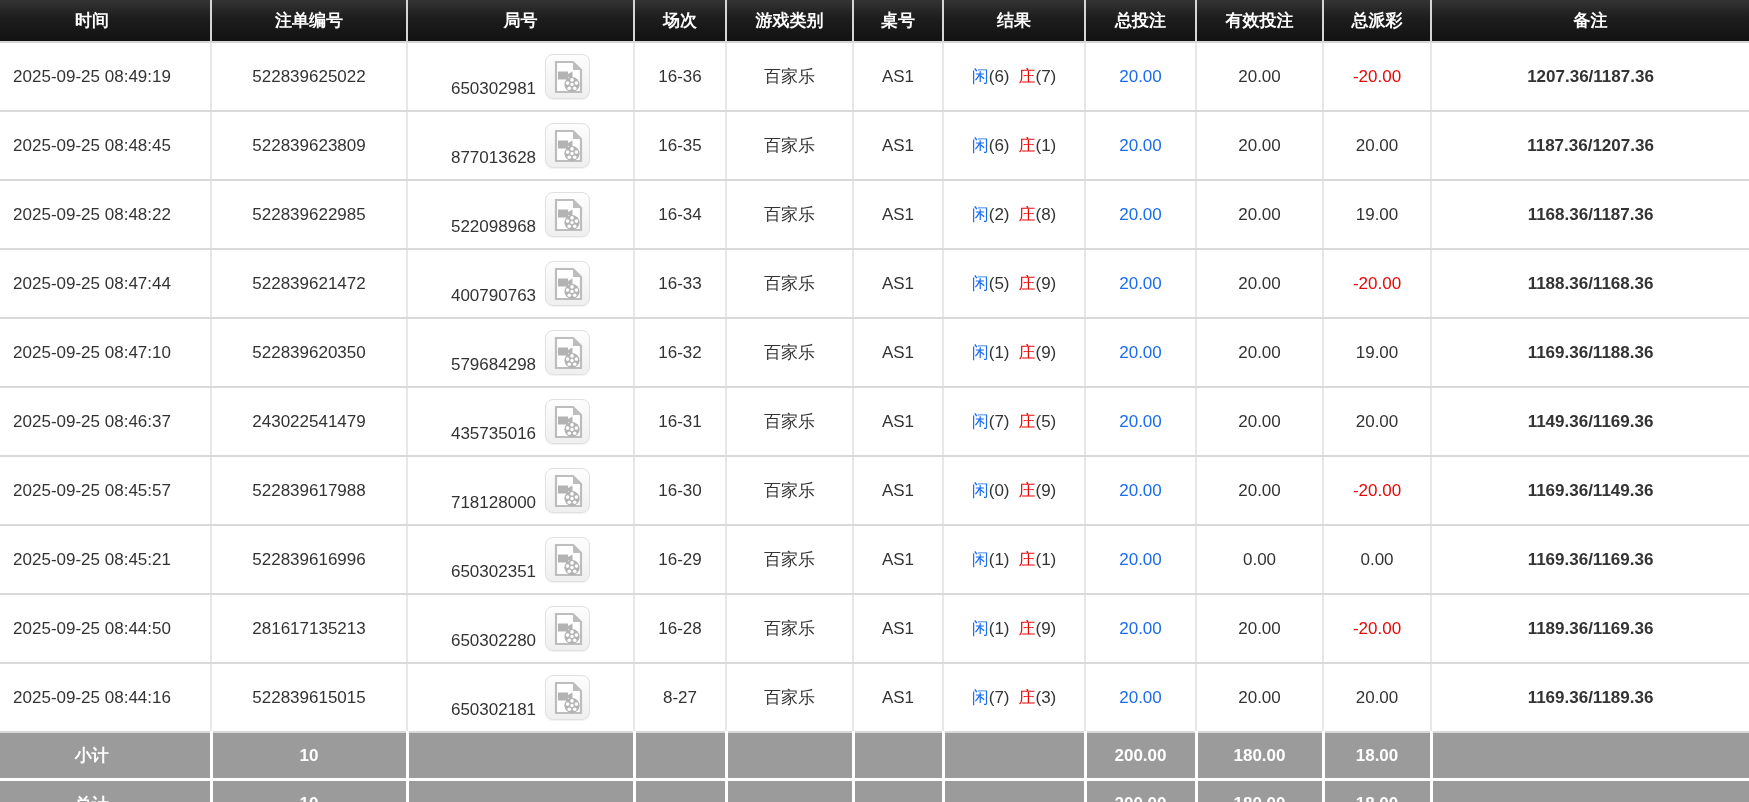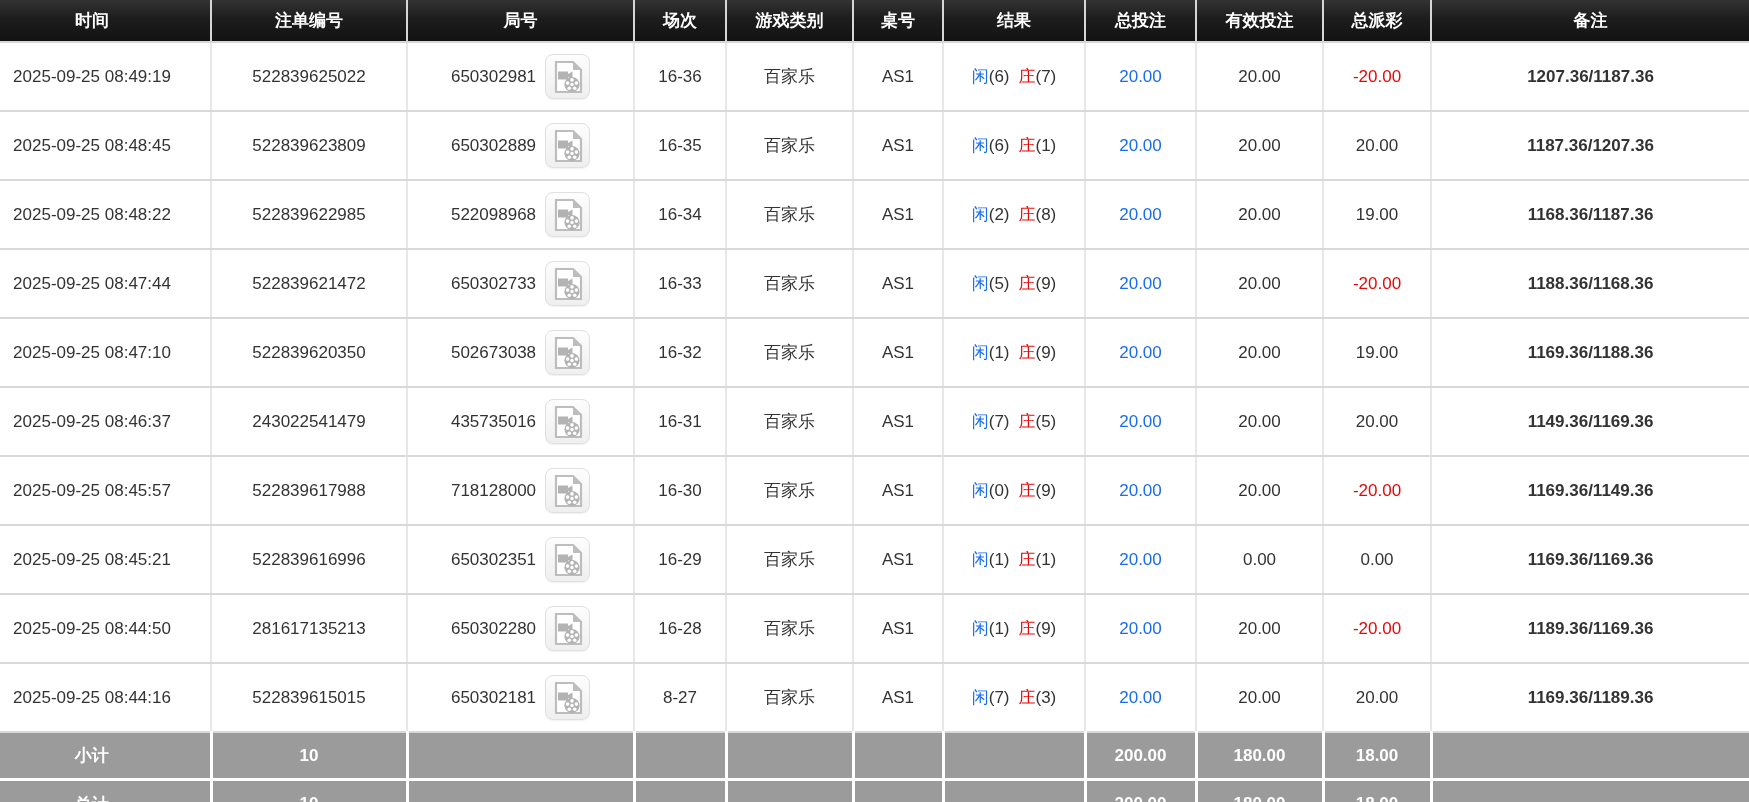--- a/index.html
+++ b/index.html
@@ -33,21 +33,21 @@
   .res-v{color:#333;}
   .payout.neg{color:#e50808;}
   tfoot td{
     background:#9b9b9b;color:#fff;font-size:17px;font-weight:bold;
     text-align:center;vertical-align:middle;
     border-right:3px solid #fff;padding:0;
   }
   tfoot td:last-child{border-right:none;}
   tfoot tr.subtotal td{height:45px;border-bottom:3px solid #fff;}
   tfoot tr.grandtotal td{height:46px;}
-  .round-wrap{display:inline-flex;align-items:center;justify-content:center;gap:9px;}
+  .round-wrap{display:inline-flex;align-items:flex-end;justify-content:center;gap:9px;}
   .video-btn{
     width:45px;height:45px;flex:0 0 auto;
     display:inline-flex;align-items:center;justify-content:center;
     background:linear-gradient(180deg,#fdfdfd,#efefef);
     border:1px solid #e0e0e0;border-radius:8px;cursor:pointer;
     box-shadow:0 1px 1px rgba(0,0,0,0.06);
     padding:0;
   }
 </style>
 </head>
@@ -116,21 +116,21 @@
     <td class="blue">20.00</td>
     <td>20.00</td>
     <td class="payout neg">-20.00</td>
     <td>1207.36/1187.36</td>
   </tr>
         <tr>
     <td>2025-09-25 08:48:45</td>
     <td>522839623809</td>
     <td>
       <span class="round-wrap">
-        <span>650302889</span>
+        <span>877013628</span>
         <button class="video-btn" type="button">
           <svg width="32" height="34" viewBox="0 0 32 34" aria-hidden="true">
             <path d="M4 2 h17 l8 8 v22 H4 z" fill="#ffffff" stroke="#bdbdbd" stroke-width="2.2"></path>
             <path d="M21 2 l8 8 h-8 z" fill="#bdbdbd"></path>
             <path d="M6 11.5 h10 v8 H6 z" fill="#b3b3b3"></path>
             <path d="M16 14 l4.5 -2.6 v8.2 l-4.5 -2.6 z" fill="#b3b3b3"></path>
             <circle cx="20" cy="24.5" r="7.6" fill="#b3b3b3"></circle>
             <circle cx="20" cy="24.5" r="1.7" fill="#ffffff"></circle>
             <circle cx="20" cy="19.9" r="1.8" fill="#ffffff"></circle>
             <circle cx="24.4" cy="23.1" r="1.8" fill="#ffffff"></circle>
@@ -184,21 +184,21 @@
     <td class="blue">20.00</td>
     <td>20.00</td>
     <td class="payout">19.00</td>
     <td>1168.36/1187.36</td>
   </tr>
         <tr>
     <td>2025-09-25 08:47:44</td>
     <td>522839621472</td>
     <td>
       <span class="round-wrap">
-        <span>650302733</span>
+        <span>400790763</span>
         <button class="video-btn" type="button">
           <svg width="32" height="34" viewBox="0 0 32 34" aria-hidden="true">
             <path d="M4 2 h17 l8 8 v22 H4 z" fill="#ffffff" stroke="#bdbdbd" stroke-width="2.2"></path>
             <path d="M21 2 l8 8 h-8 z" fill="#bdbdbd"></path>
             <path d="M6 11.5 h10 v8 H6 z" fill="#b3b3b3"></path>
             <path d="M16 14 l4.5 -2.6 v8.2 l-4.5 -2.6 z" fill="#b3b3b3"></path>
             <circle cx="20" cy="24.5" r="7.6" fill="#b3b3b3"></circle>
             <circle cx="20" cy="24.5" r="1.7" fill="#ffffff"></circle>
             <circle cx="20" cy="19.9" r="1.8" fill="#ffffff"></circle>
             <circle cx="24.4" cy="23.1" r="1.8" fill="#ffffff"></circle>
@@ -218,21 +218,21 @@
     <td class="blue">20.00</td>
     <td>20.00</td>
     <td class="payout neg">-20.00</td>
     <td>1188.36/1168.36</td>
   </tr>
         <tr>
     <td>2025-09-25 08:47:10</td>
     <td>522839620350</td>
     <td>
       <span class="round-wrap">
-        <span>502673038</span>
+        <span>579684298</span>
         <button class="video-btn" type="button">
           <svg width="32" height="34" viewBox="0 0 32 34" aria-hidden="true">
             <path d="M4 2 h17 l8 8 v22 H4 z" fill="#ffffff" stroke="#bdbdbd" stroke-width="2.2"></path>
             <path d="M21 2 l8 8 h-8 z" fill="#bdbdbd"></path>
             <path d="M6 11.5 h10 v8 H6 z" fill="#b3b3b3"></path>
             <path d="M16 14 l4.5 -2.6 v8.2 l-4.5 -2.6 z" fill="#b3b3b3"></path>
             <circle cx="20" cy="24.5" r="7.6" fill="#b3b3b3"></circle>
             <circle cx="20" cy="24.5" r="1.7" fill="#ffffff"></circle>
             <circle cx="20" cy="19.9" r="1.8" fill="#ffffff"></circle>
             <circle cx="24.4" cy="23.1" r="1.8" fill="#ffffff"></circle>

